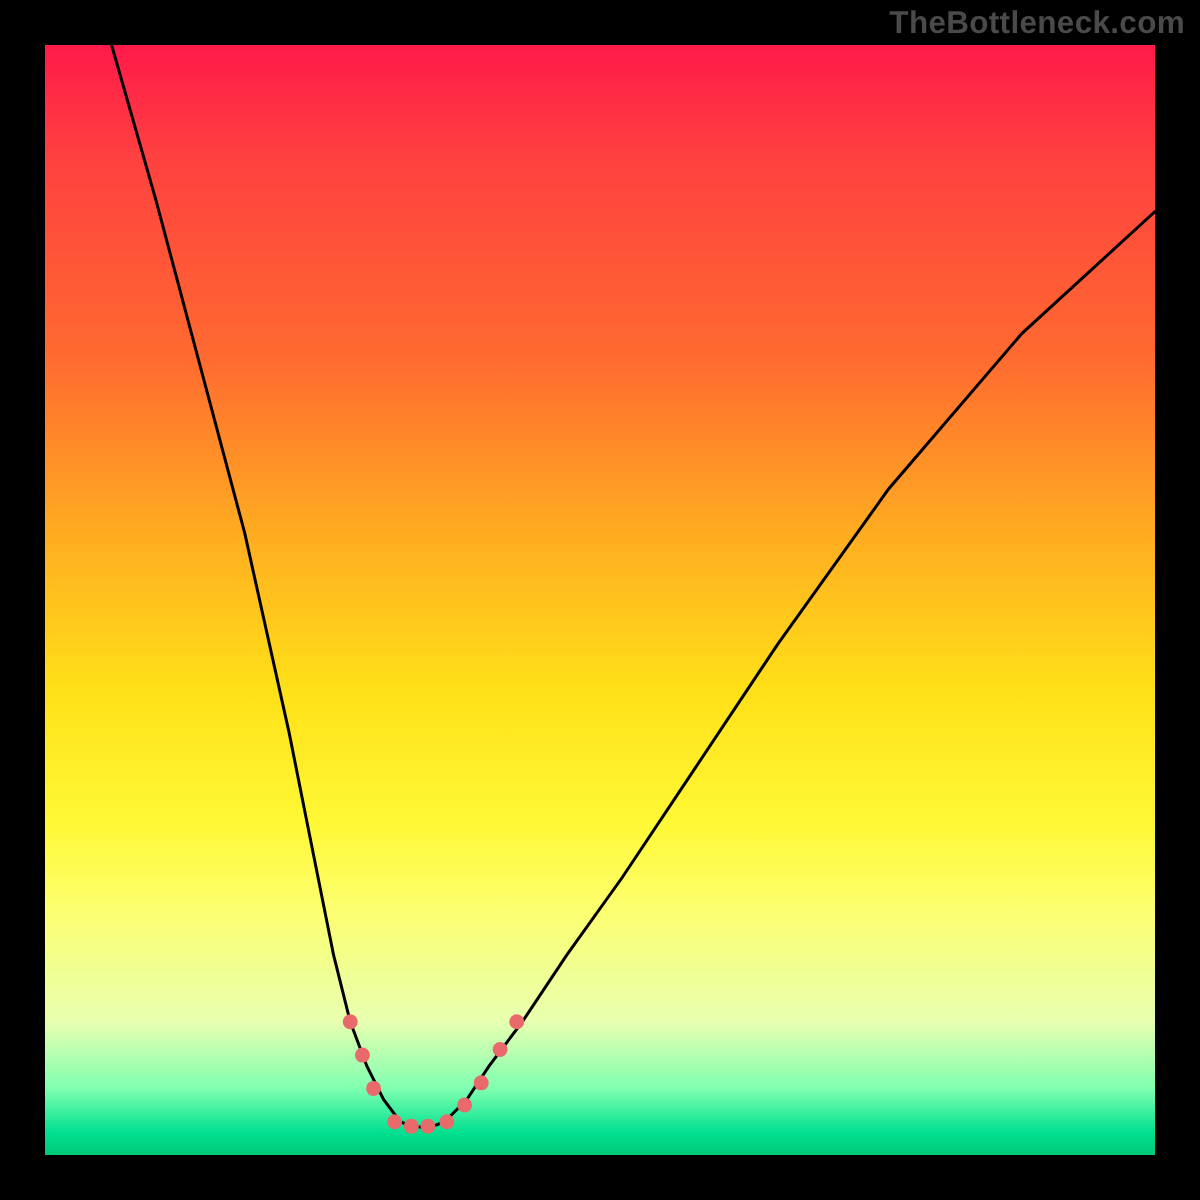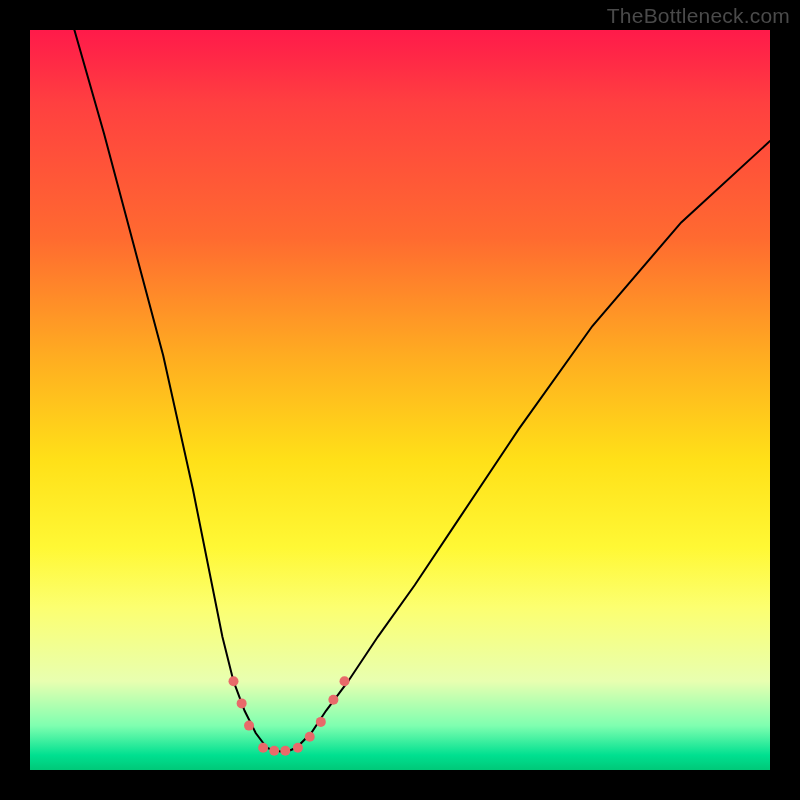--- a/index.html
+++ b/index.html
@@ -40,21 +40,21 @@
       #00e090 98%,
       #00c878 100%
     );
   }
   .watermark {
     position: absolute;
     top: 4px;
     right: 10px;
     color: #4a4a4a;
     font-size: 21px;
-    font-weight: 400;
+    font-weight: 700;
     letter-spacing: 0.2px;
   }
   svg.curve {
     position: absolute;
     top: 0;
     left: 0;
     width: 740px;
     height: 740px;
   }
 </style>

